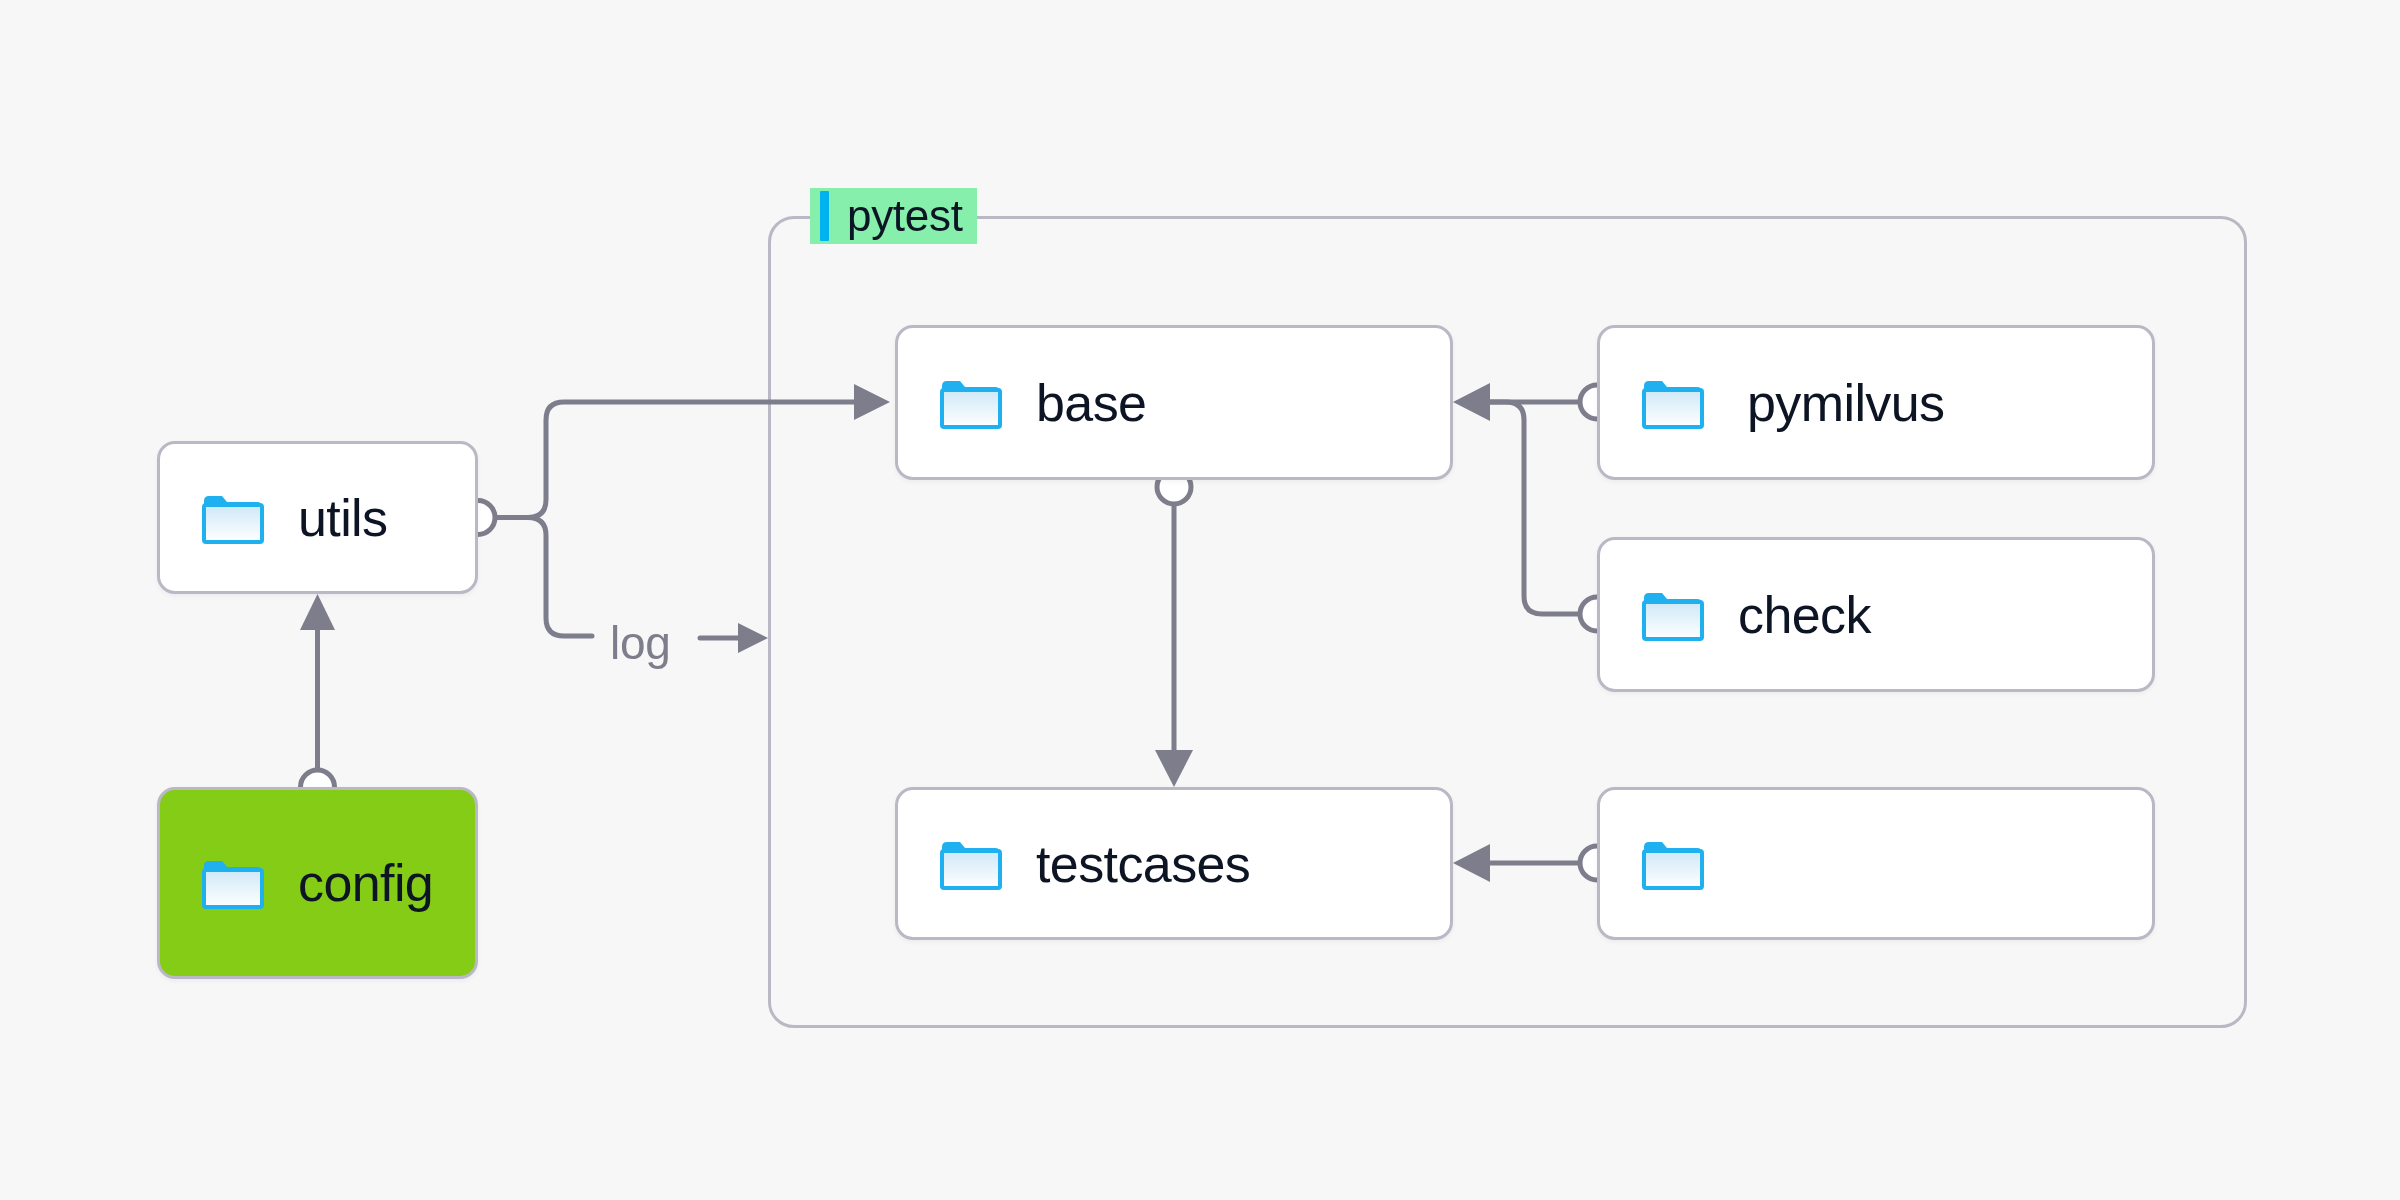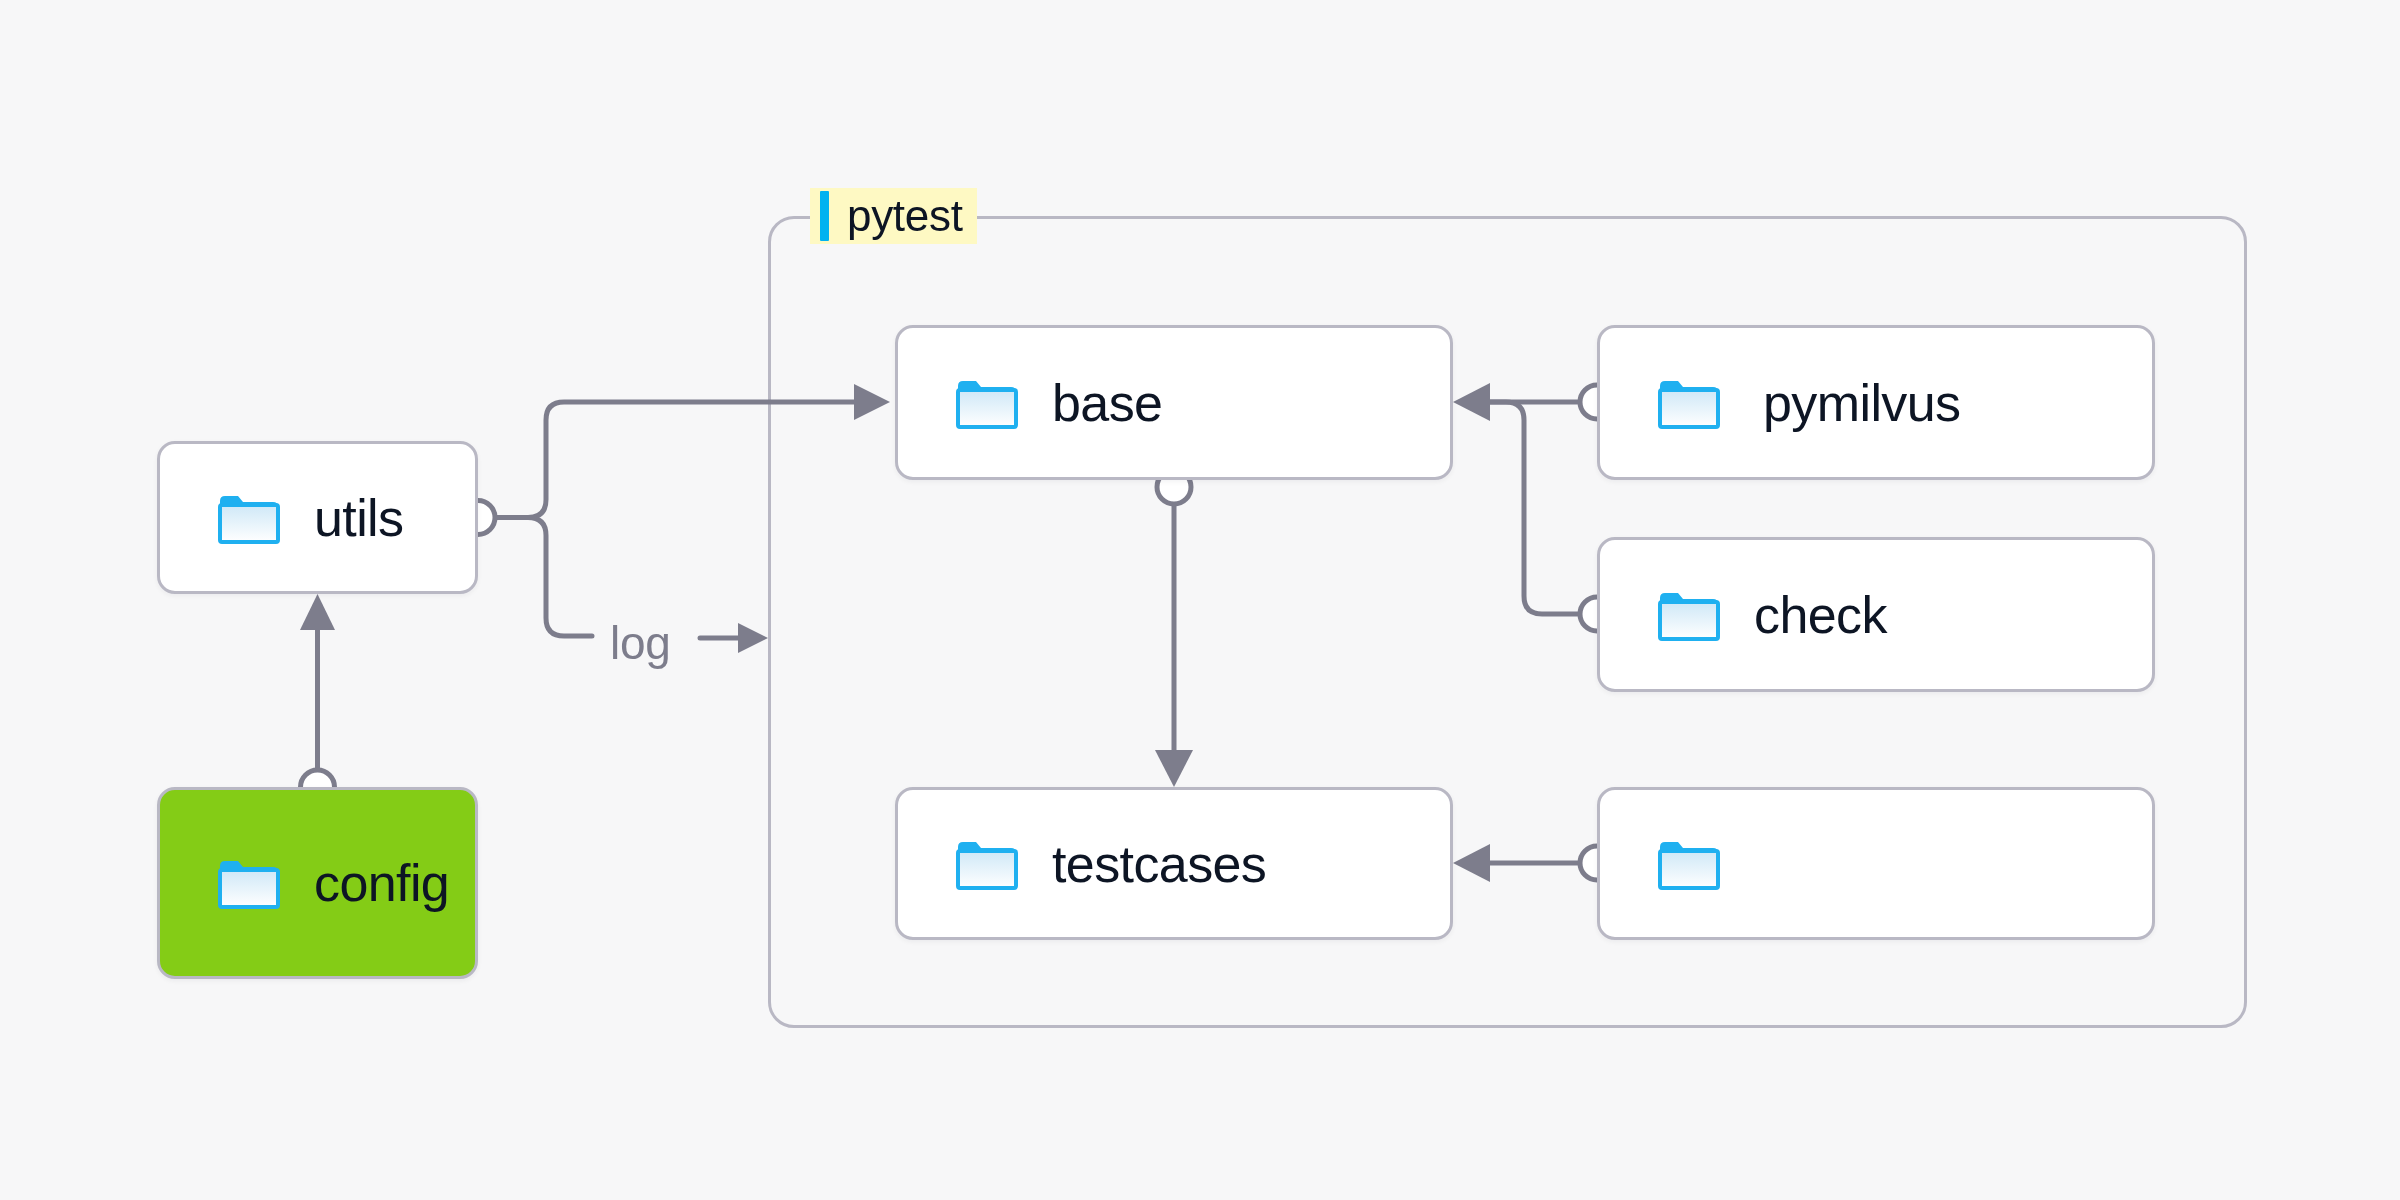--- a/index.html
+++ b/index.html
@@ -22,21 +22,21 @@
     border: 3px solid #b9b8c4;
     border-radius: 26px;
     background: transparent;
     box-sizing: border-box;
   }
   .group-label {
     position: absolute;
     display: flex;
     align-items: center;
     gap: 18px;
-    background: #fef9c3;
+    background: #86efac;
     padding: 0 14px 0 10px;
     height: 56px;
     line-height: 56px;
   }
   .group-label-bar {
     width: 9px;
     height: 50px;
     background: #00b2f0;
     border-radius: 1px;
     flex: none;
@@ -50,21 +50,21 @@
   
   .node {
     position: absolute;
     box-sizing: border-box;
     background: #ffffff;
     border: 3px solid #b9b8c4;
     border-radius: 18px;
     display: flex;
     align-items: center;
     box-shadow: 0 2px 5px rgba(20,20,40,0.05);
-    padding-left: 58px;
+    padding-left: 42px;
     gap: 34px;
   }
   .node-label {
     font-size: 52px;
     color: #0d1524;
     letter-spacing: -0.6px;
     white-space: nowrap;
   }
   .folder-icon { flex: none; display: block; }
   

